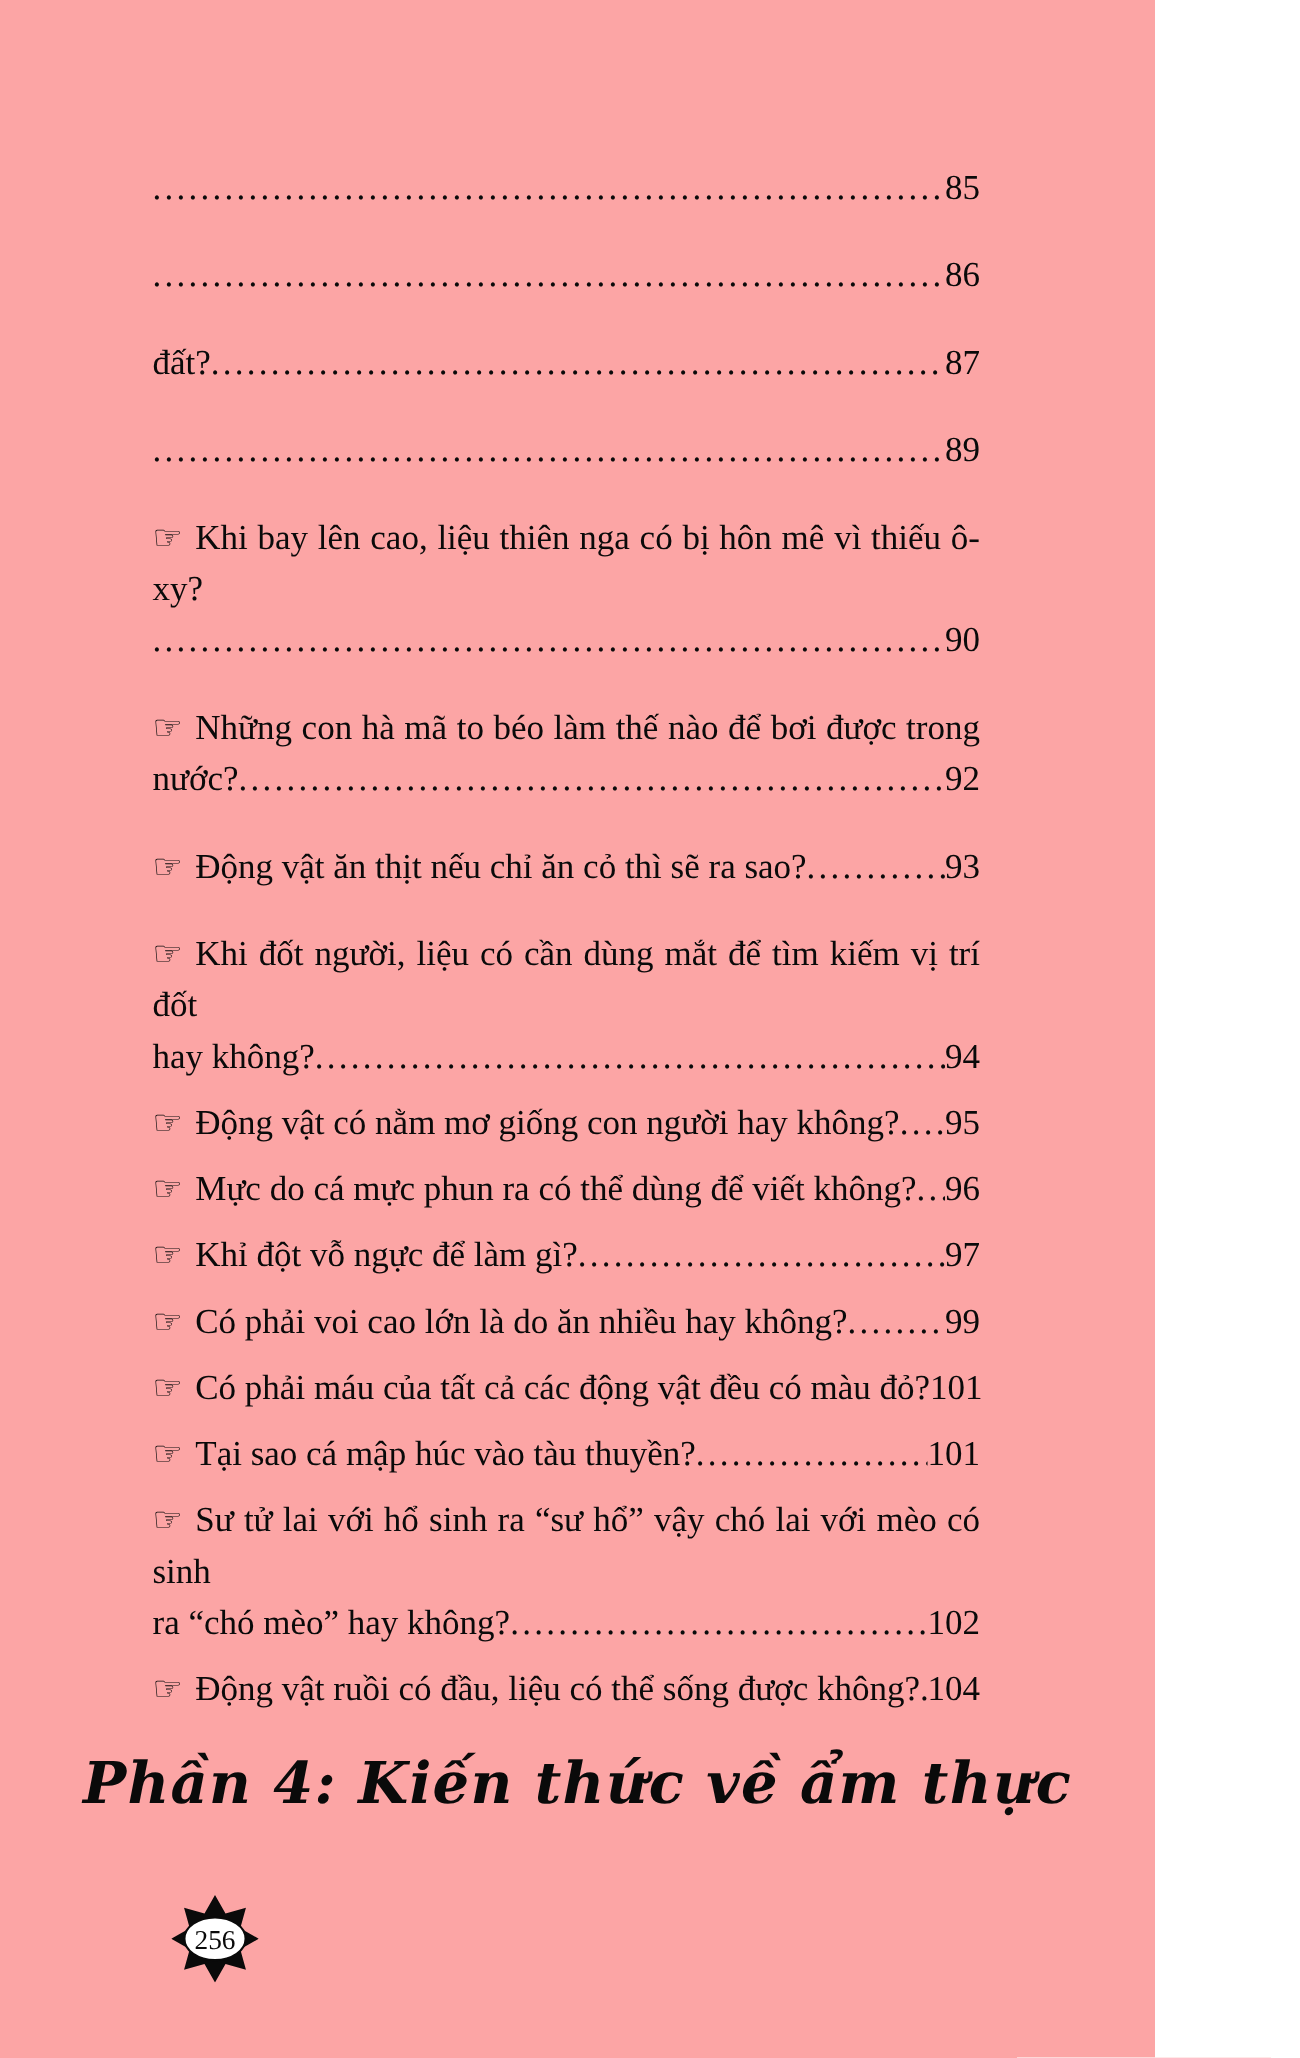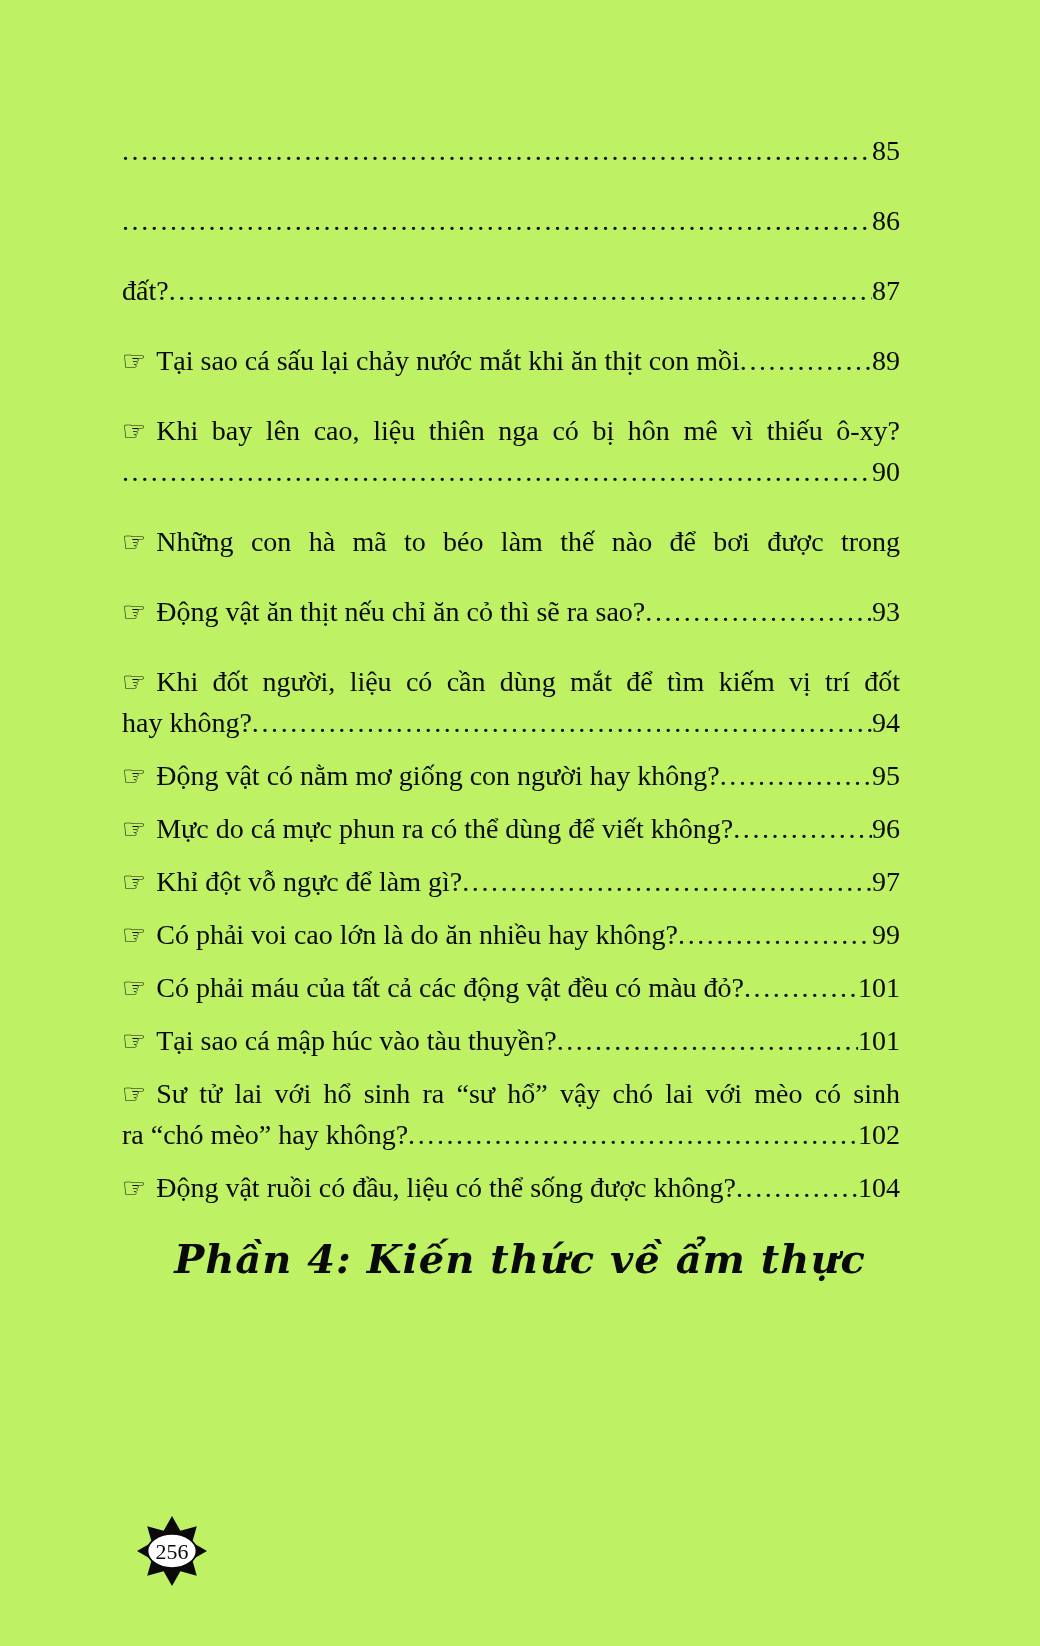--- a/index.html
+++ b/index.html
@@ -1,20 +1,20 @@
 <!DOCTYPE html>
 <html><head>
 <meta charset="utf-8">
 <style>
   html, body { margin: 0; padding: 0; background: #ffffff; }
   .page {
     position: relative;
-    width: 1040px;
+    width: 924px;
     height: 1646px;
-    background: #bef264;
+    background: #fca5a5;
     color: #0a0a0a;
     font-family: "Liberation Serif", "DejaVu Serif", serif;
     overflow: hidden;
   }
   .toc {
     padding: 130px 140px 0 122px; 
     font-size: 28px;
   }
   .toc-entry { margin-bottom: 12px; }
   .toc-entry:nth-child(-n+7) { margin-bottom: 29px; }
@@ -46,21 +46,21 @@
     content: "........................................................................................................................................................................................................................................................";
     letter-spacing: 2.6px;
   }
   .pagenum { flex: 0 0 auto; }
   .section-title {
     margin: 26px 0 0 0;
     text-align: center;
     font-family: "DejaVu Serif", "Liberation Serif", serif;
     font-style: italic;
     font-weight: bold;
-    font-size: 40px;
+    font-size: 46px;
     line-height: 1.25;
     letter-spacing: 1px;
   }
   .folio-badge {
     position: absolute;
     left: 137px;
     top: 1516px;
     width: 70px;
     height: 70px;
   }
@@ -90,35 +90,39 @@
       </div>
       <div class="toc-entry">
         <div class="toc-line last">
           <span class="line-text"><span>đất?</span></span>
           <span class="dots"></span>
           <span class="pagenum">87</span>
         </div>
       </div>
       <div class="toc-entry">
         <div class="toc-line last">
-          <span class="line-text"><span class="finger">☞</span><span>Tại sao cá sấu lại chảy nước mắt khi ăn thịt con mồi</span></span>
           <span class="dots"></span>
           <span class="pagenum">89</span>
         </div>
       </div>
       <div class="toc-entry">
         <div class="toc-line full"><span class="line-text"><span class="finger">☞</span><span>Khi bay lên cao, liệu thiên nga có bị hôn mê vì thiếu ô-xy?</span></span></div>
         <div class="toc-line last">
           <span class="line-text"><span></span></span>
           <span class="dots"></span>
           <span class="pagenum">90</span>
         </div>
       </div>
       <div class="toc-entry">
         <div class="toc-line full"><span class="line-text"><span class="finger">☞</span><span>Những con hà mã to béo làm thế nào để bơi được trong</span></span></div>
+        <div class="toc-line last">
+          <span class="line-text"><span>nước?</span></span>
+          <span class="dots"></span>
+          <span class="pagenum">92</span>
+        </div>
       </div>
       <div class="toc-entry">
         <div class="toc-line last">
           <span class="line-text"><span class="finger">☞</span><span>Động vật ăn thịt nếu chỉ ăn cỏ thì sẽ ra sao?</span></span>
           <span class="dots"></span>
           <span class="pagenum">93</span>
         </div>
       </div>
       <div class="toc-entry">
         <div class="toc-line full"><span class="line-text"><span class="finger">☞</span><span>Khi đốt người, liệu có cần dùng mắt để tìm kiếm vị trí đốt</span></span></div>

